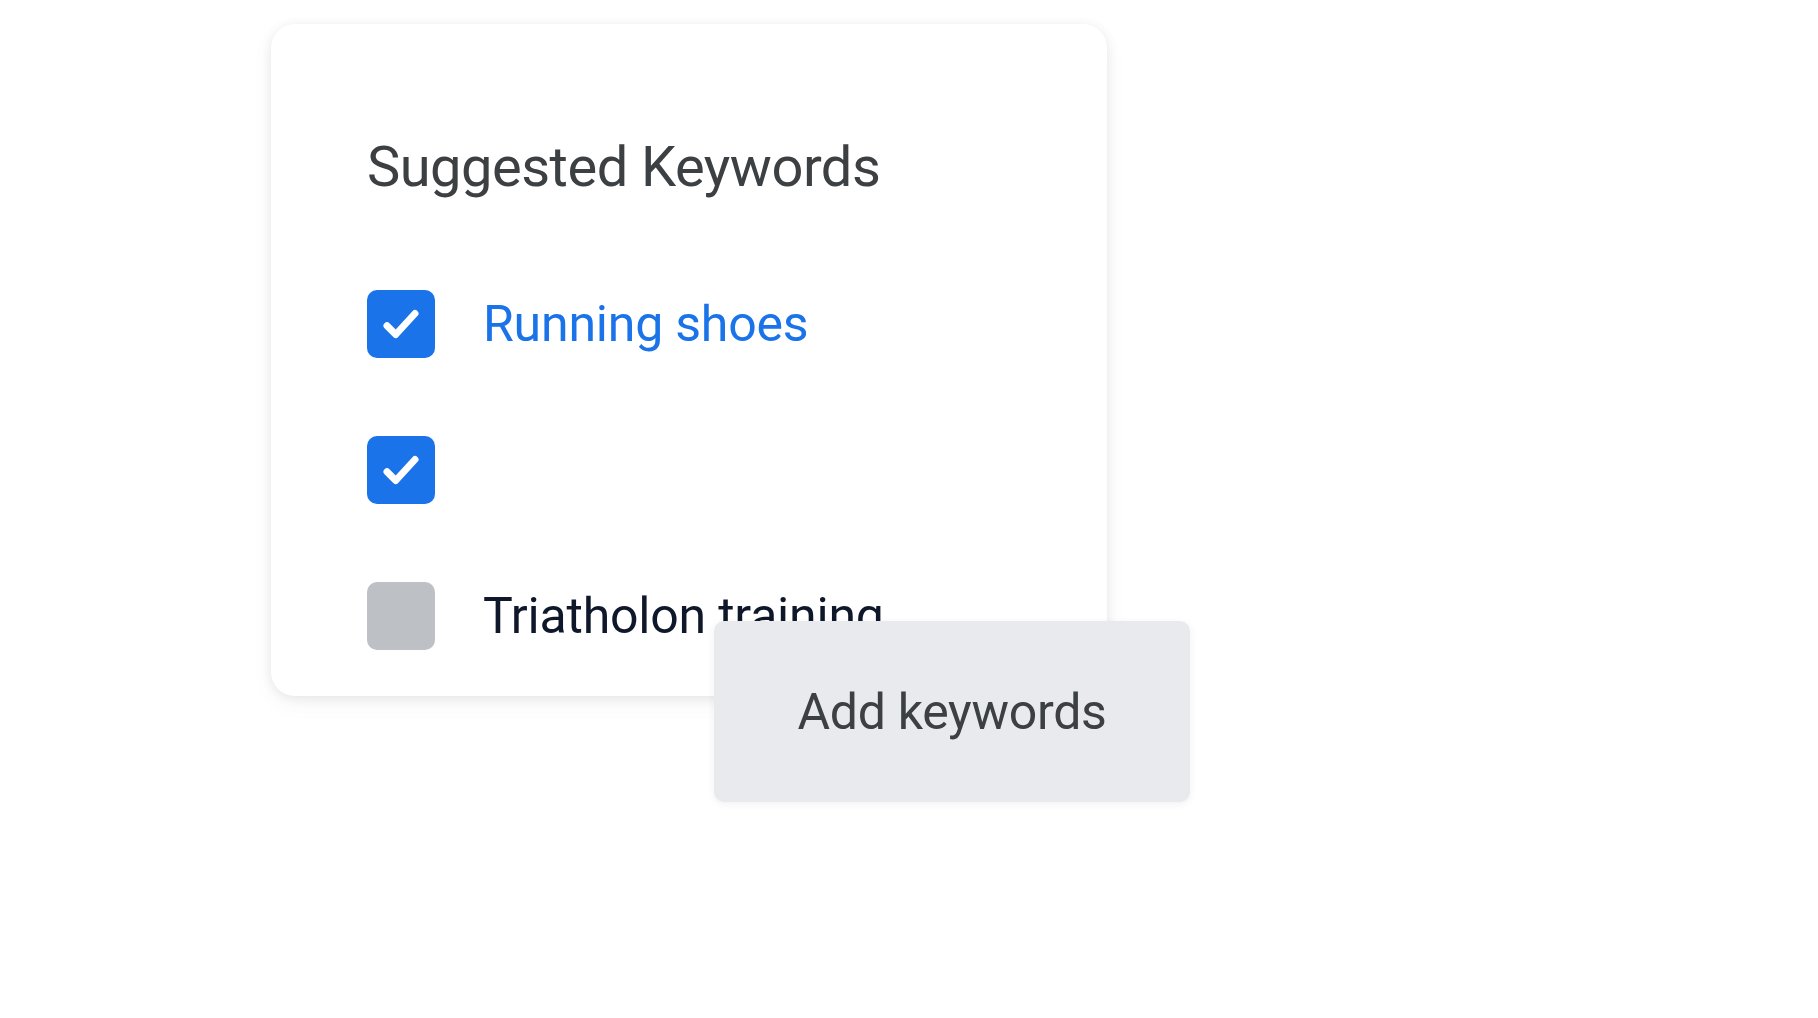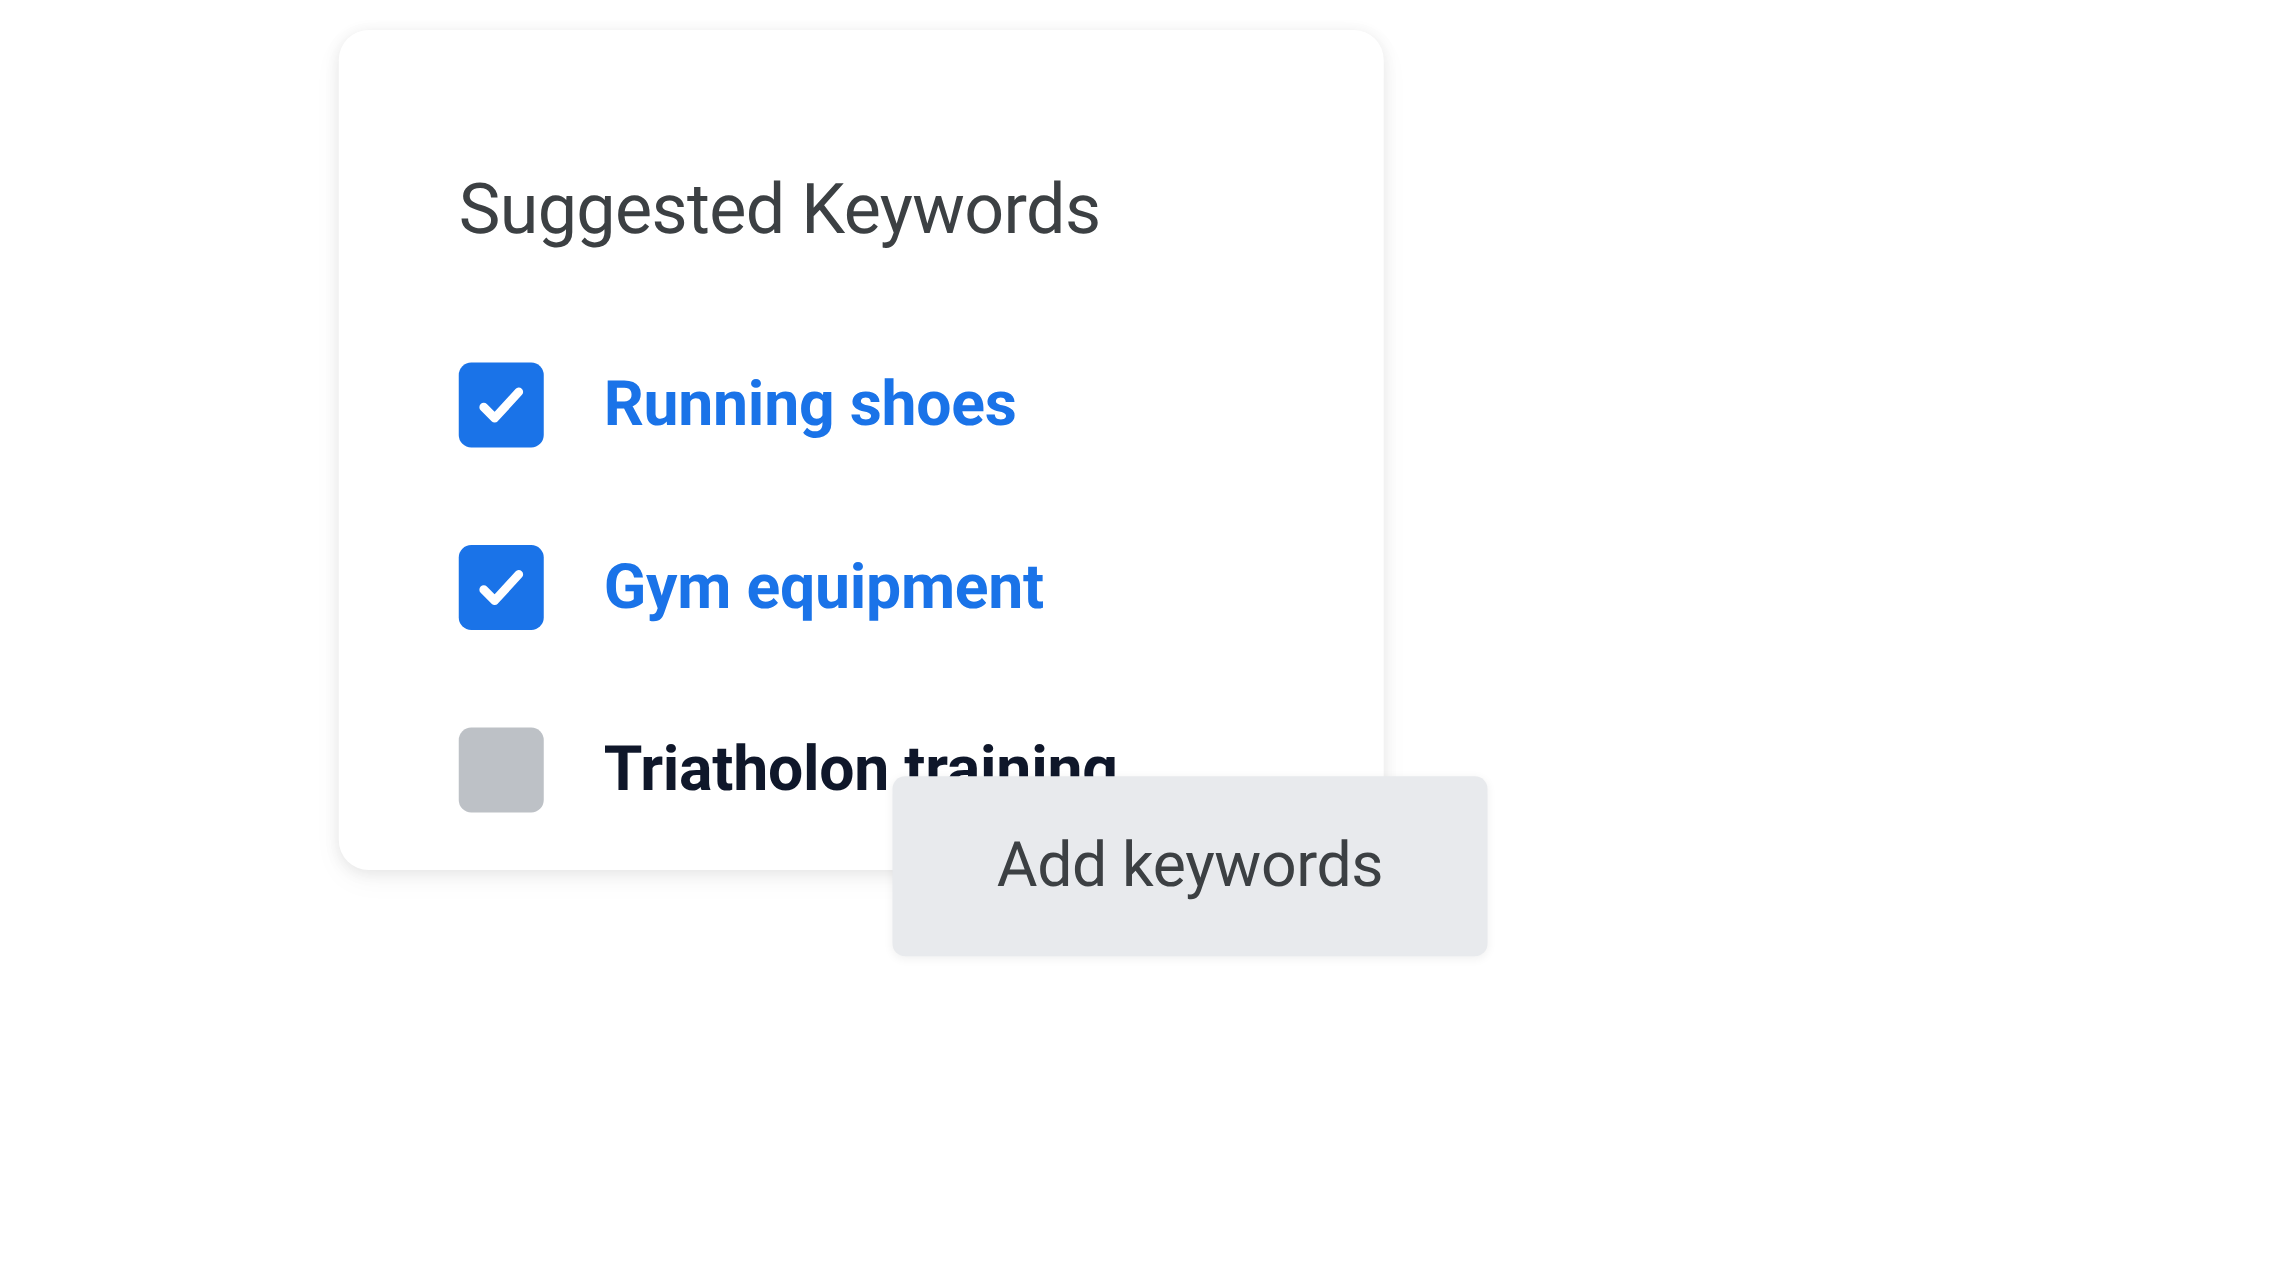--- a/index.html
+++ b/index.html
@@ -67,38 +67,38 @@
       background: #bdc1c6;
     }
     
     .checkbox svg {
       width: 42px;
       height: 42px;
     }
     
     .keyword-label {
       font-size: 50px;
-      font-weight: 700;
+      font-weight: 400;
       letter-spacing: -0.2px;
     }
     
     .keyword-label.active {
       color: #1a73e8;
     }
     
     .keyword-label.inactive {
       color: #0f172a;
     }
     
     .add-button {
       position: absolute;
       left: 714px;
       top: 621px;
       width: 476px;
-      height: 144px;
+      height: 181px;
       background: #e8eaed;
       border: none;
       border-radius: 10px;
       font-family: inherit;
       font-size: 50px;
       font-weight: 400;
       color: #3c4043;
       cursor: pointer;
       display: flex;
       align-items: center;
@@ -123,21 +123,20 @@
       </div>
       <span class="keyword-label active">Running shoes</span>
     </div>
 
     <div class="keyword-item">
       <div class="checkbox checked">
         <svg viewBox="0 0 24 24" fill="none" stroke="#ffffff" stroke-width="4" stroke-linecap="round" stroke-linejoin="round">
           <polyline points="4 13 9 18 20 6"></polyline>
         </svg>
       </div>
-      <span class="keyword-label active">Gym equipment</span>
     </div>
 
     <div class="keyword-item">
       <div class="checkbox unchecked"></div>
       <span class="keyword-label inactive">Triatholon training</span>
     </div>
 
   </div>
 </div>
 

